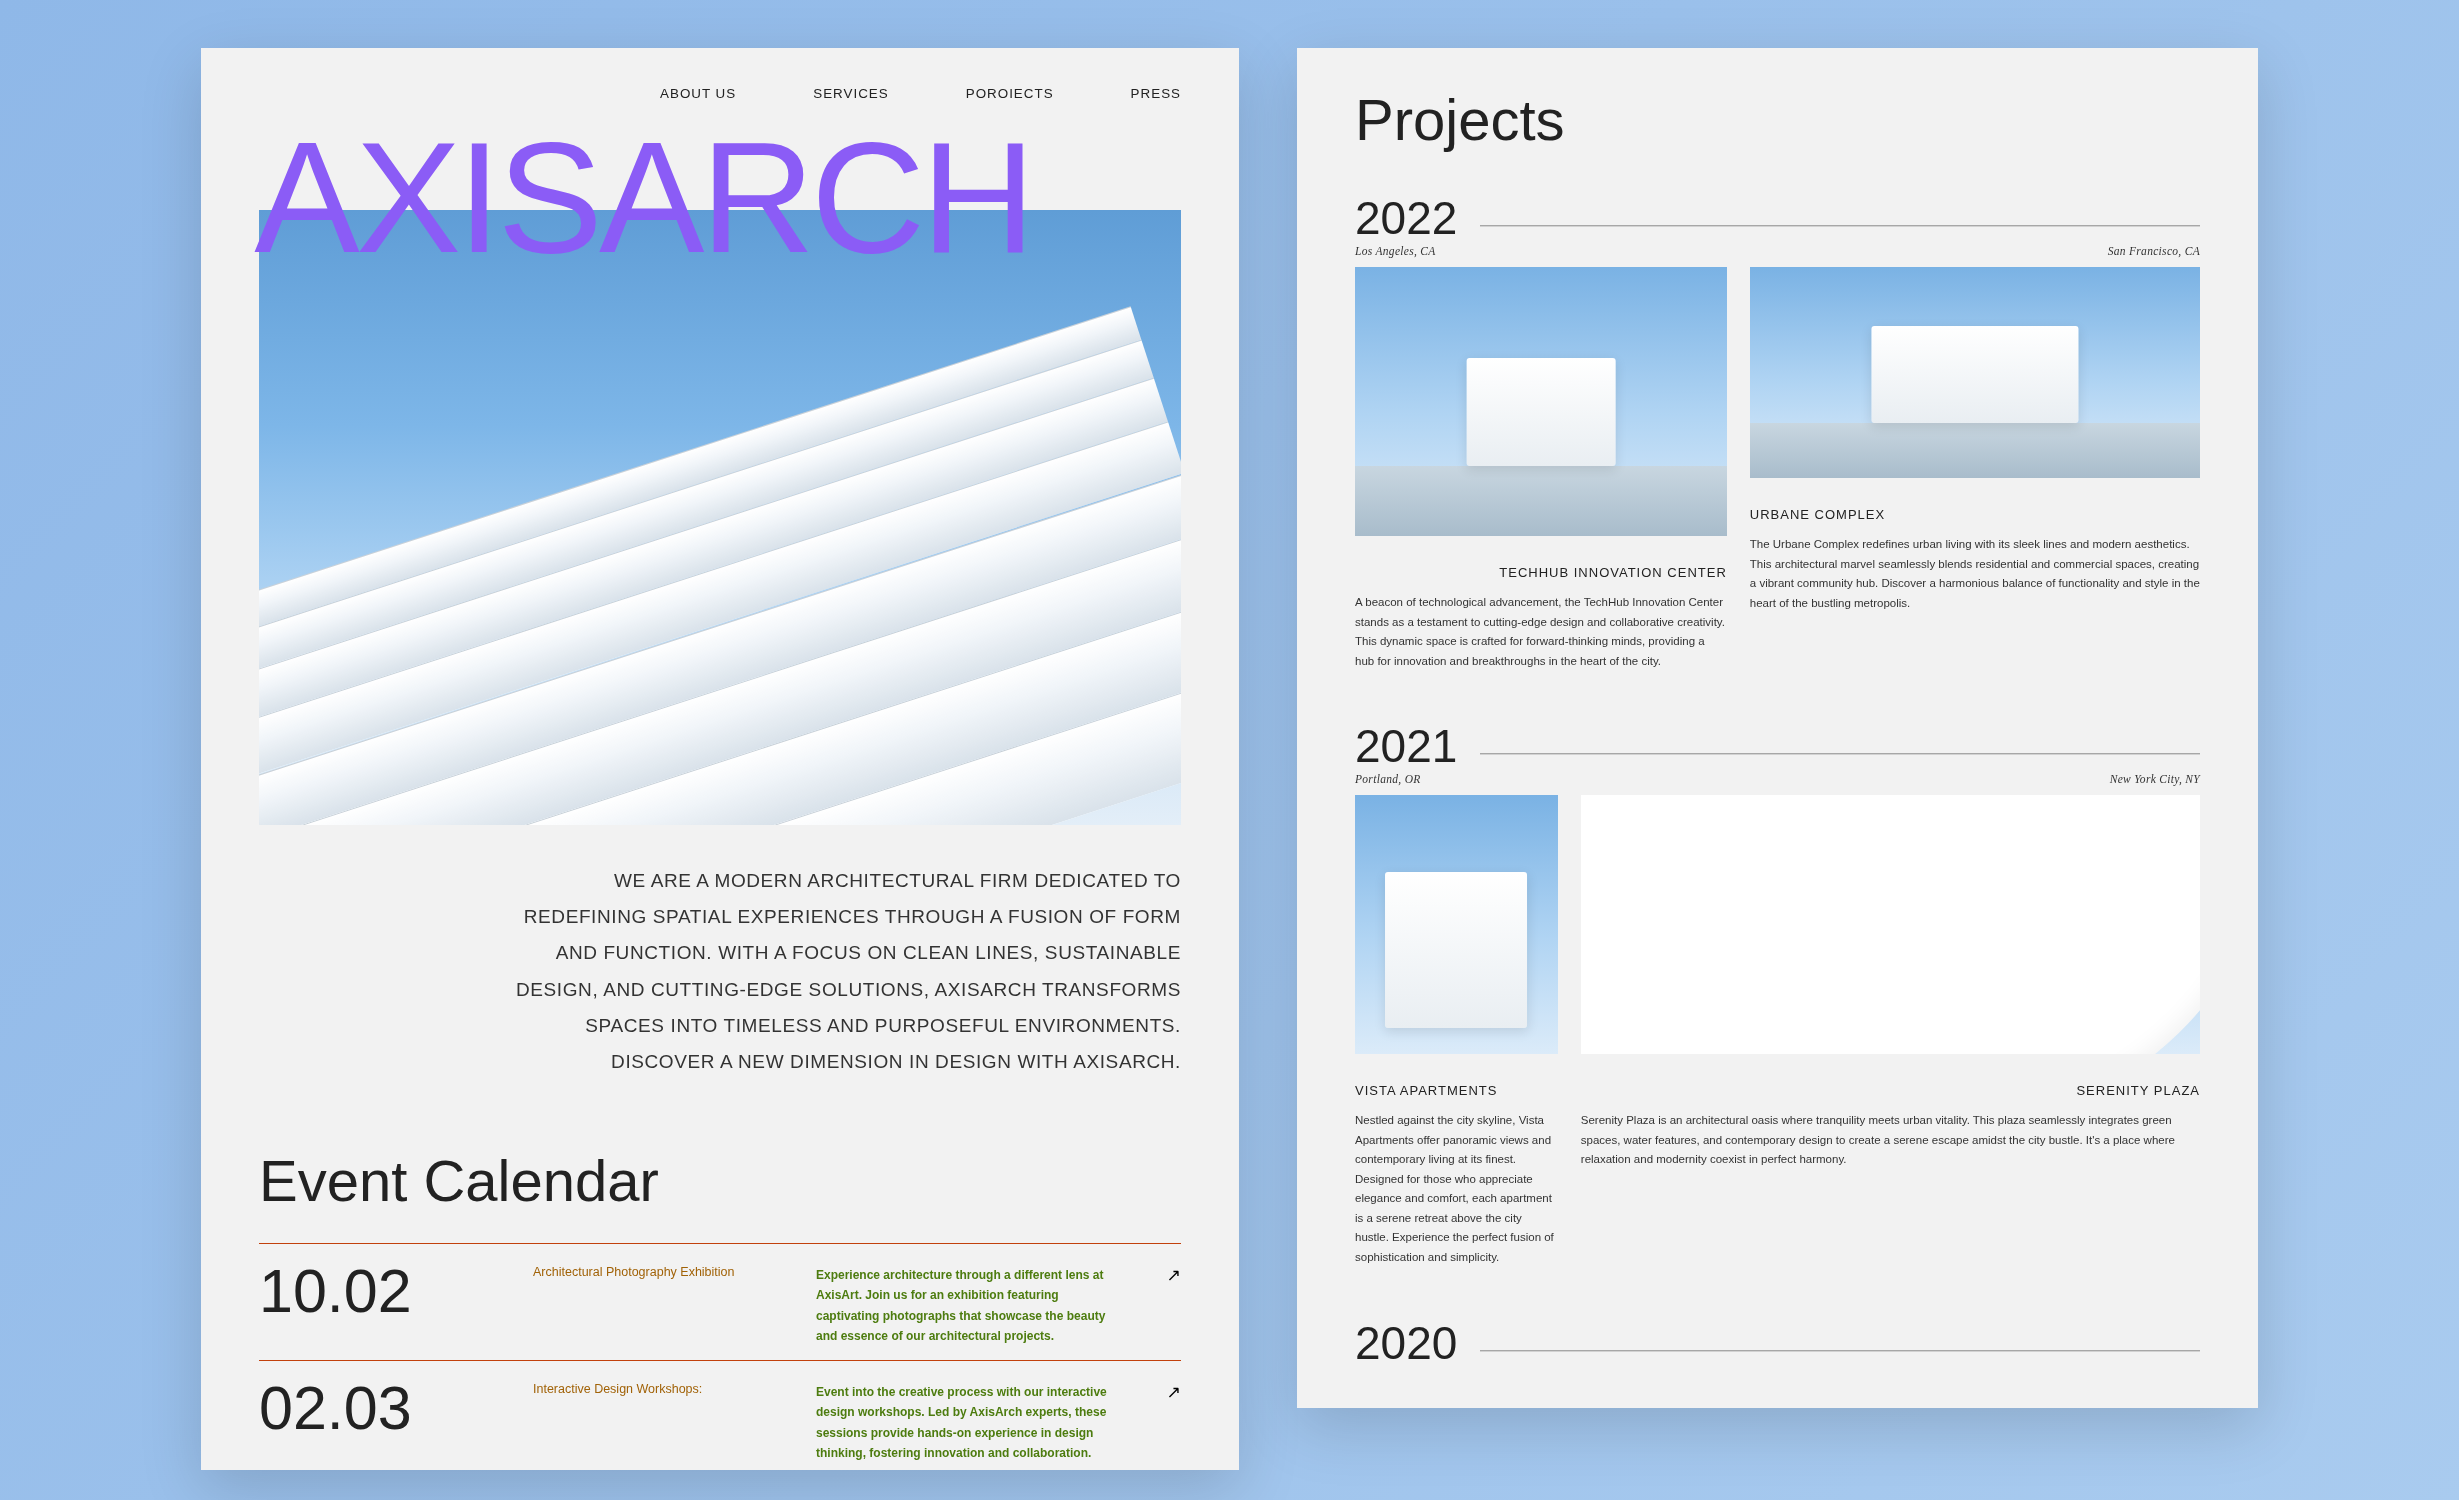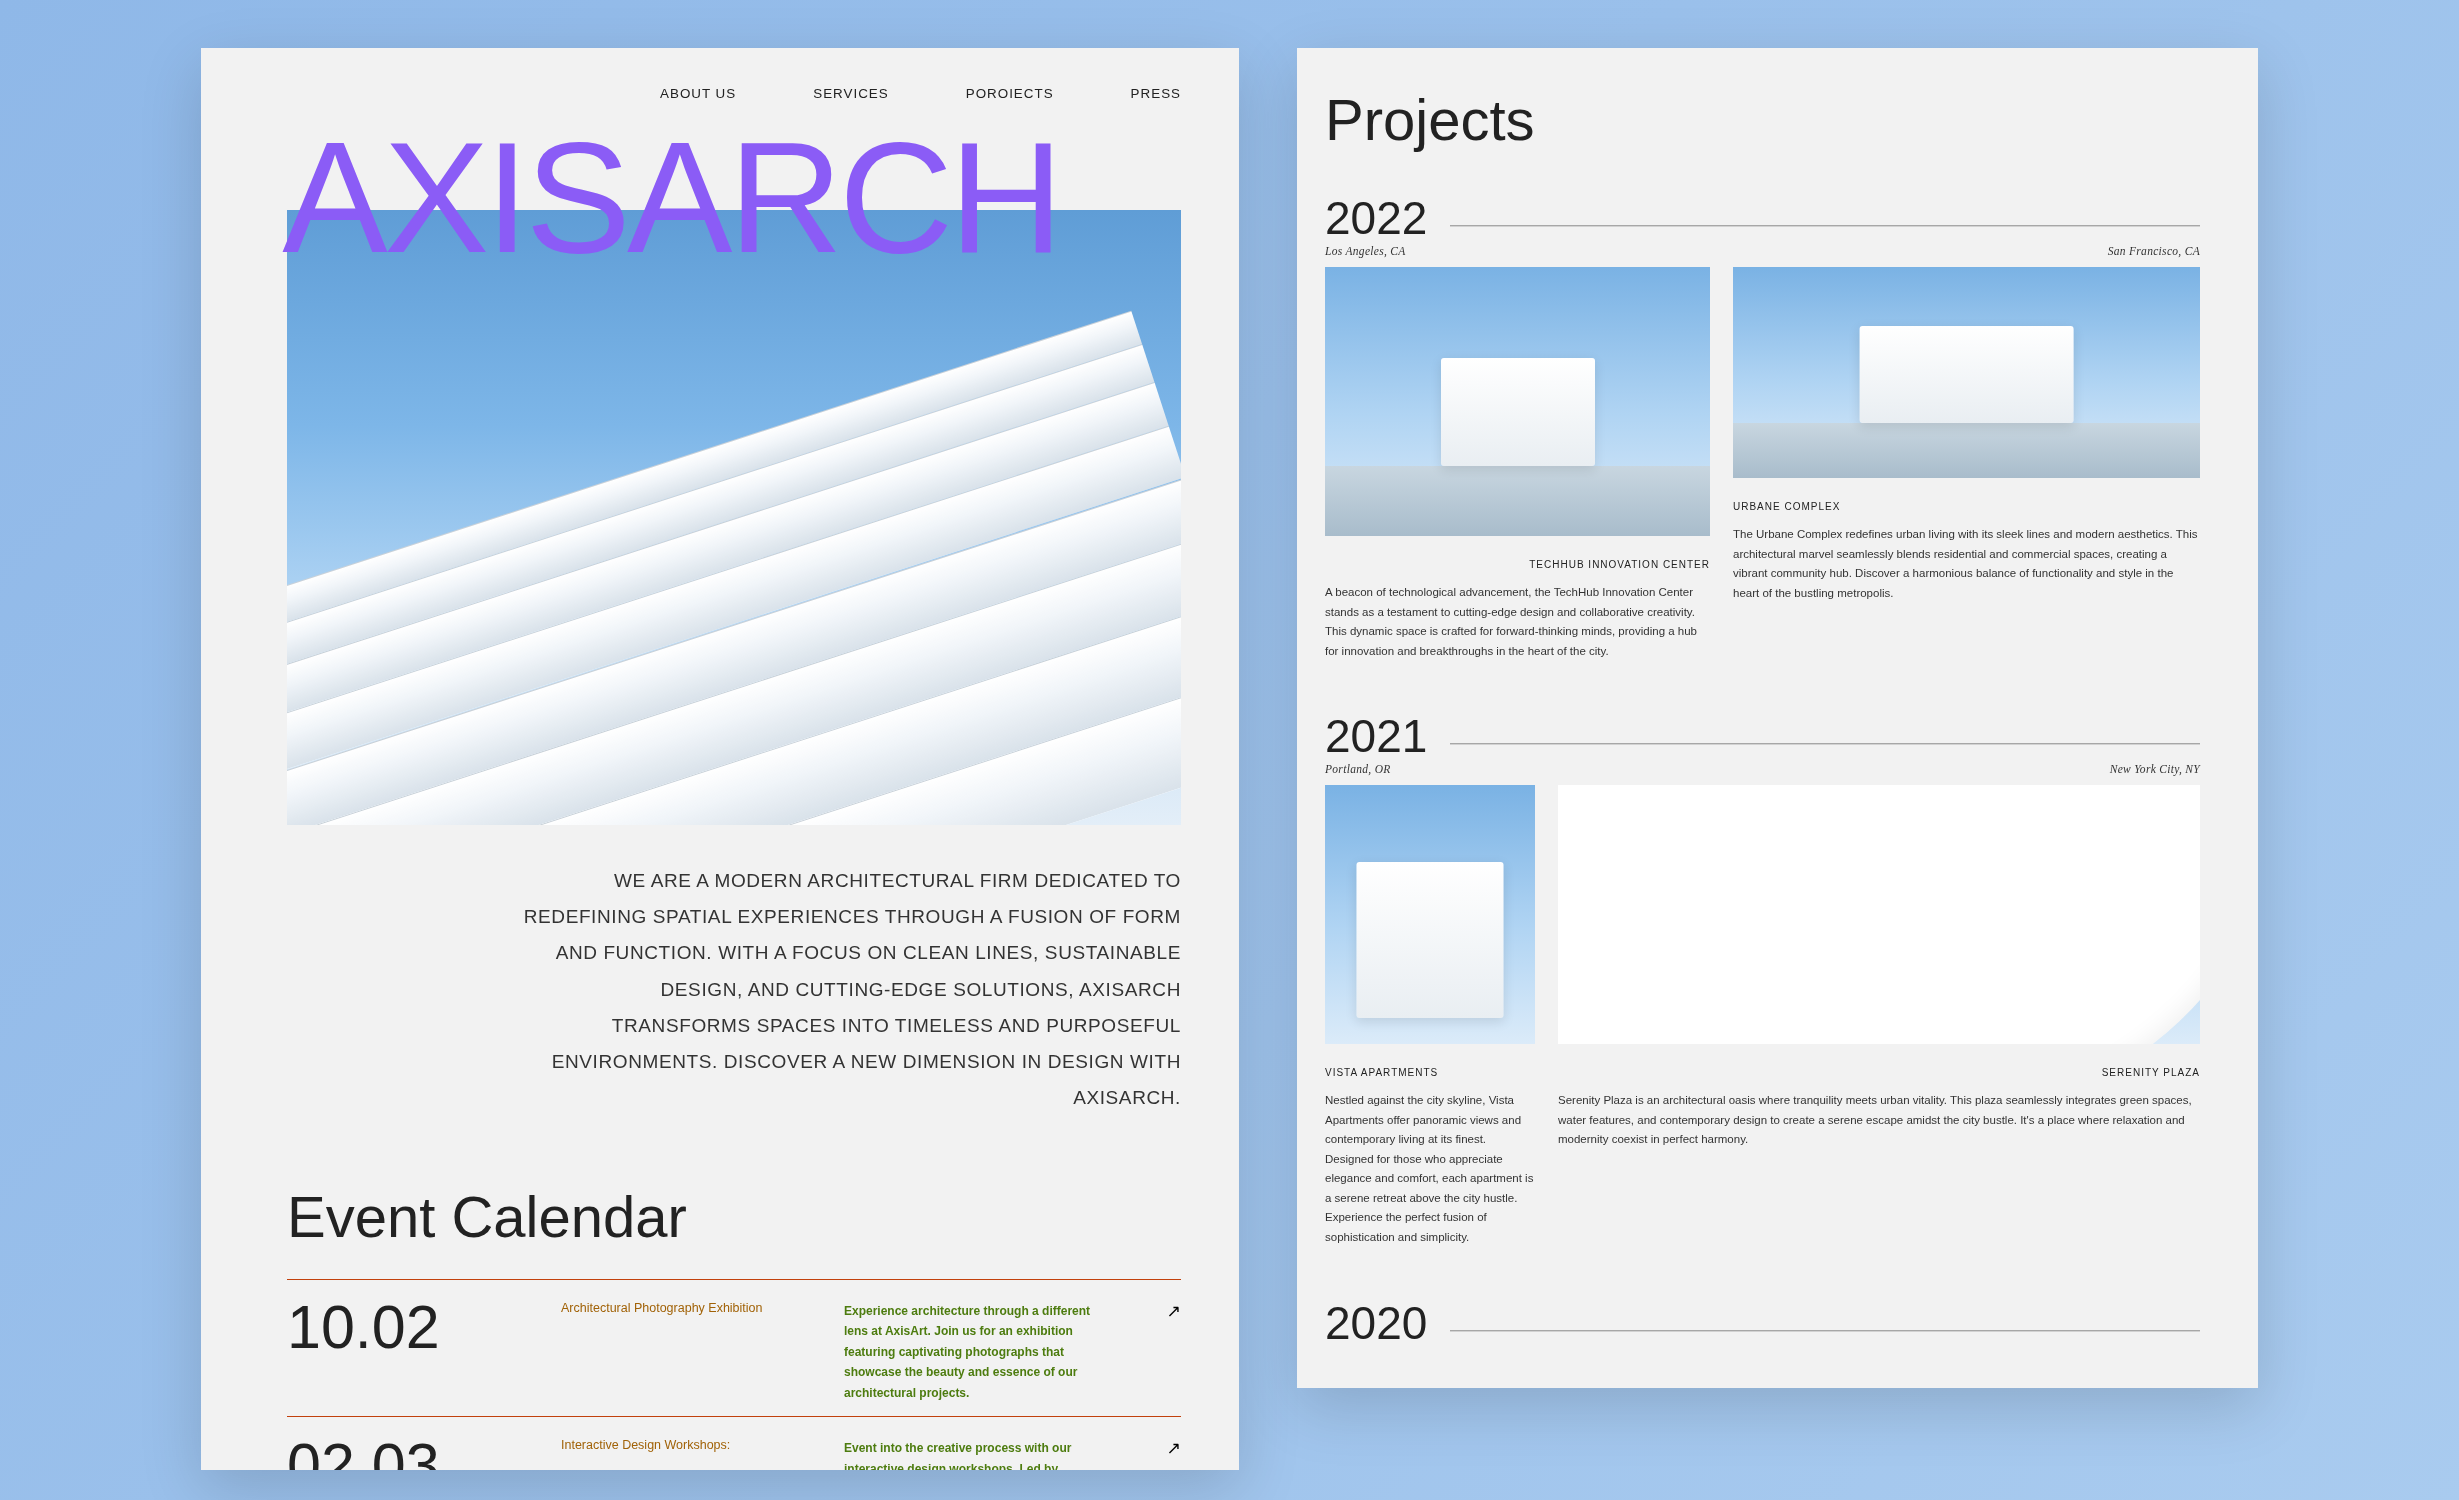--- a/index.html
+++ b/index.html
@@ -102,21 +102,21 @@
   .year-line .yline { flex:1; border-bottom:1px solid #888; transform: translateY(-7.7px);}
   .year-label { font-size:46px; font-weight:200; color:#222; }
   .pgrid { display: flex; gap: 23px; margin-bottom: 7.7px; }
   .pcard.left-sm  { flex: 0 0 44%; display:flex; flex-direction:column; }
   .pcard.right-lg { flex: 1; display:flex; flex-direction:column; }
   .pcard.left-xs  { flex: 0 0 24%; display:flex; flex-direction:column; }
   .pcard.right-xl { flex: 1; display:flex; flex-direction:column; }
   .loc { font-size: 11.5px; font-weight:400; font-style: italic; color:#333; margin-bottom: 9.6px; letter-spacing:0.3px; font-family: Georgia, 'Times New Roman', serif; }
   .loc.right { text-align:right; }
   .imgslot { width:100%; position:relative; overflow:hidden; }
-  .pcard .proj-title { font-size: 10px; letter-spacing: 1px; font-weight:400; color:#222; margin-top:23px; }
+  .pcard .proj-title { font-size: 13px; letter-spacing: 1px; font-weight:400; color:#222; margin-top:29px; }
   .pcard .proj-title.right { text-align:right; }
   .pcard .proj-desc { font-size: 11.5px; line-height:1.7; font-weight:300; color:#333; margin-top:13.4px; }
   .pcard .proj-desc.right { text-align:left; }
 
   
   .sky { background: linear-gradient(180deg,#7ab2e4 0%,#b0d4f3 55%, #dbebf9 100%); }
   .bld-center {
     position:absolute; left:50%; bottom:26%; transform:translateX(-50%);
     width:40%; height:40%;
     background: linear-gradient(180deg,#ffffff,#e9eef2);
@@ -130,21 +130,21 @@
     background: linear-gradient(180deg,#c8d6e0 0%, #a8bccb 100%);
   }
   .curve {
     position:absolute; left:-20%; right:-10%; bottom:-40%;
     height:180%;
     background:#fff;
     border-radius: 48% 52% 50% 50% / 40% 40% 60% 60%;
     transform: rotate(-4deg);
     box-shadow: inset 0 -7.7px 23px rgba(0,0,0,0.06);
   }
-  .crop-bottom { overflow:hidden; max-height: 1422px; padding-left: 28px; }
+  .crop-bottom { overflow:hidden; max-height: 1422px; }
 </style>
 </head>
 <body>
 
 <div class="panel panel-left crop-bottom">
 
   <nav class="nav">
     <a href="#">ABOUT US</a>
     <a href="#">SERVICES</a>
     <a href="#">POROIECTS</a>

